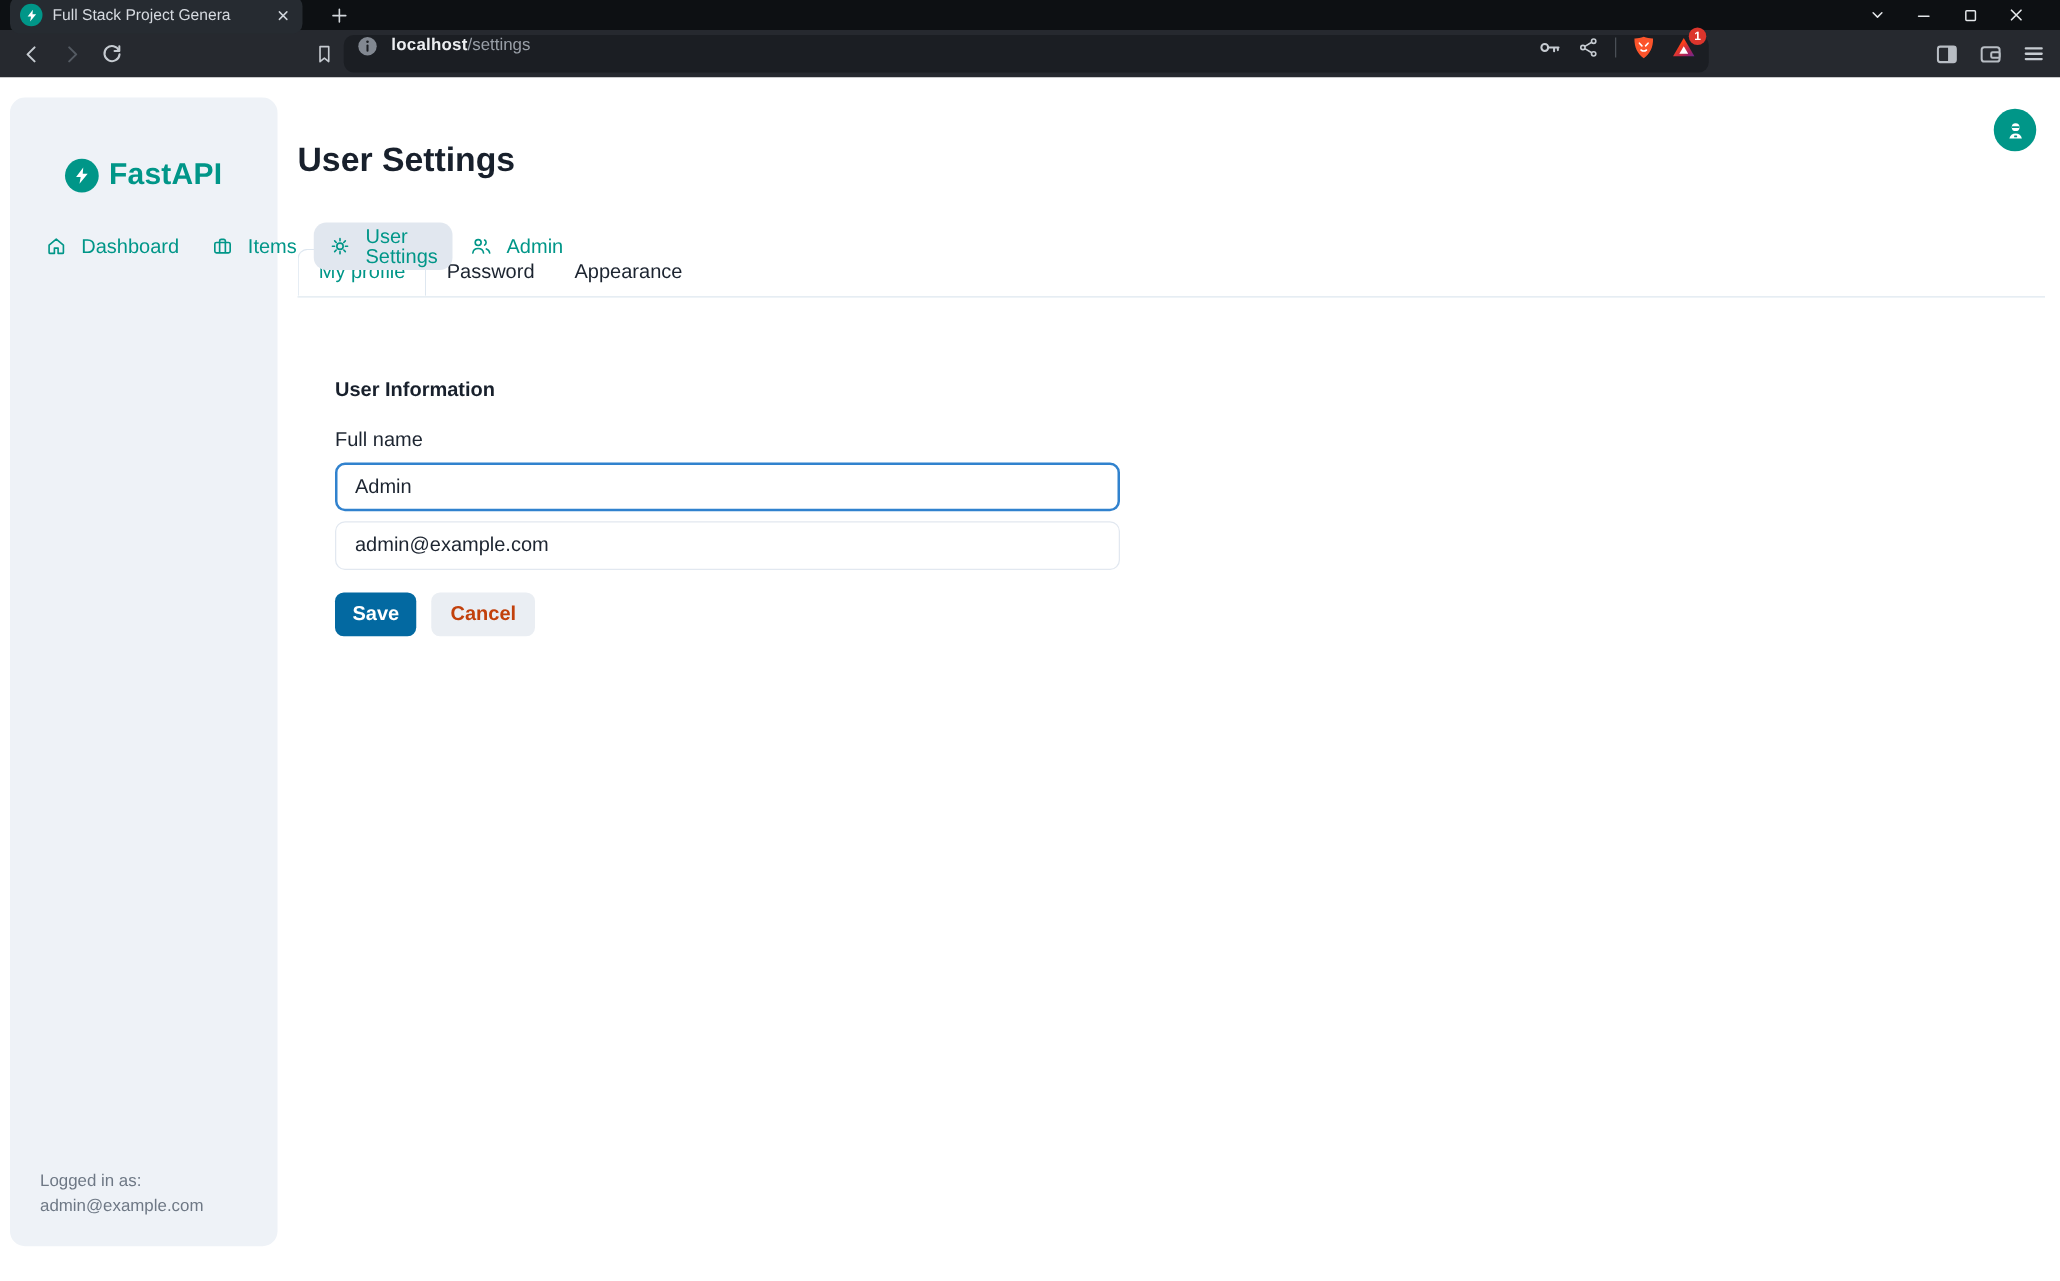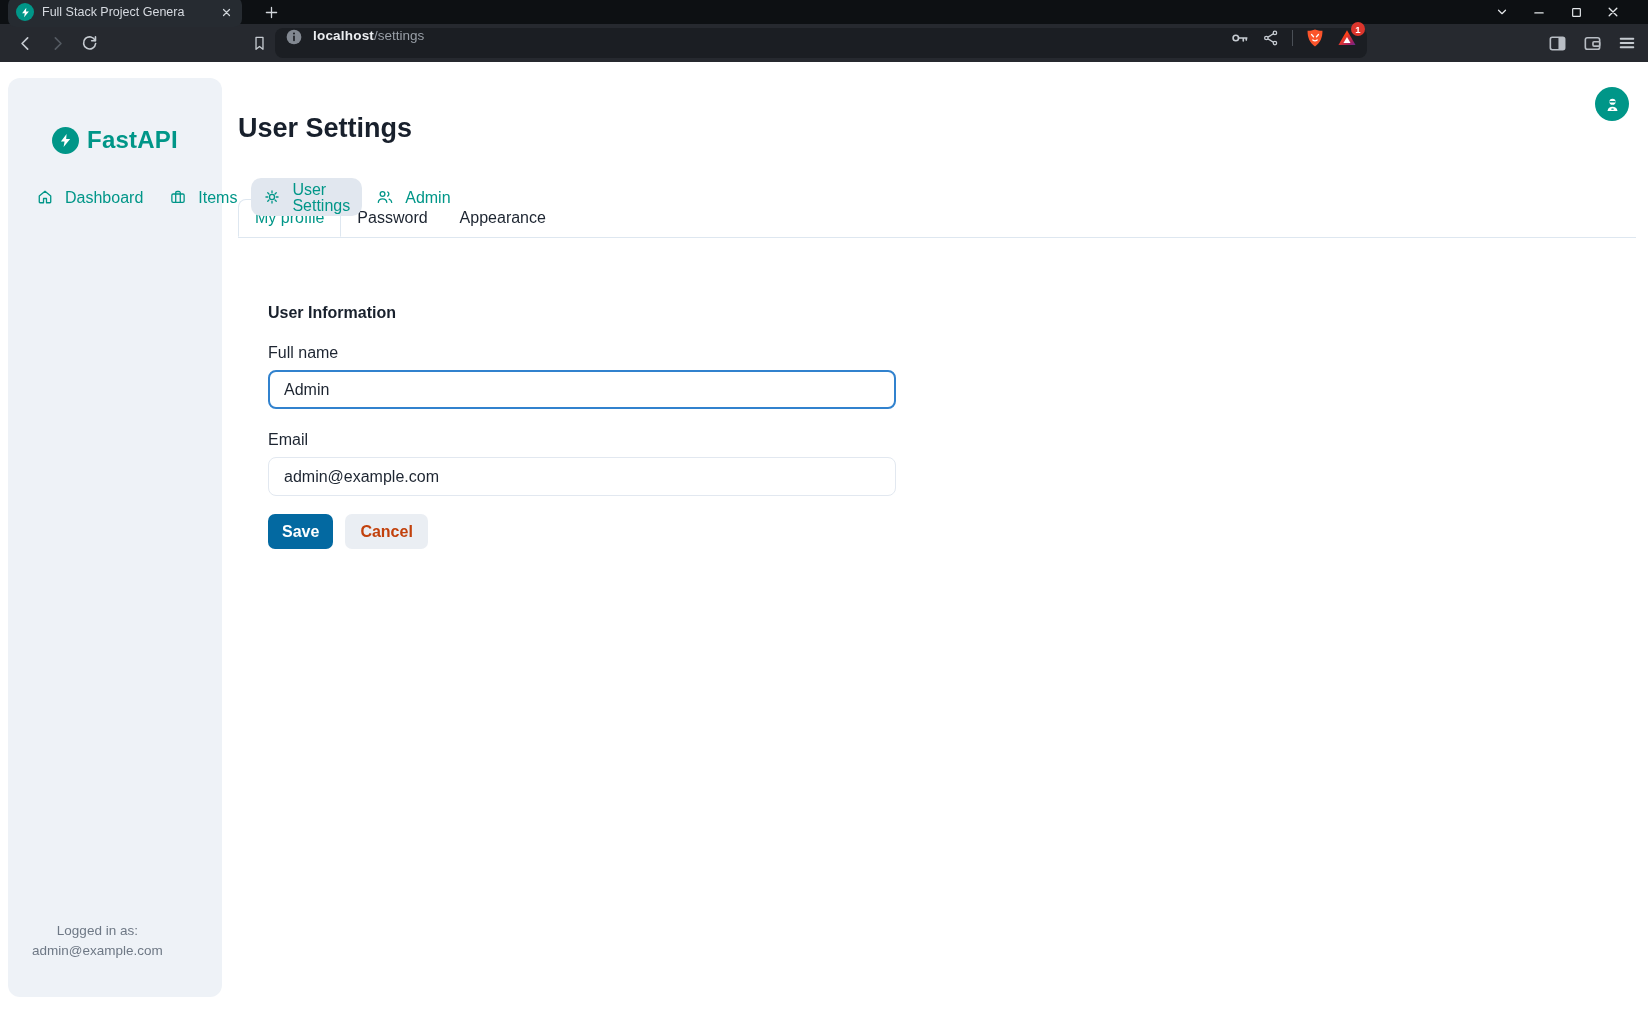--- a/index.html
+++ b/index.html
@@ -50,22 +50,22 @@
              background: #eef2f7; border-radius: 12px; }
   .logo-row { display: flex; align-items: center; justify-content: center; gap: 8px; padding-top: 48px; }
   .logo-circle { width: 27px; height: 27px; border-radius: 50%; background: #009688;
                  display: flex; align-items: center; justify-content: center; }
   .logo-text { color: #009688; font-size: 24px; font-weight: 700; letter-spacing: .2px; }
   .nav-list { margin-top: 24px; padding: 0 16px; display: flex; flex-direction: row; gap: 2px; }
   .nav-item { display: flex; align-items: center; gap: 11px; height: 38px; padding: 0 12px;
               border-radius: 10px; color: #009688; font-size: 16px; cursor: pointer; }
   .nav-item.active { background: #e1e7ef; }
   .nav-item .label { line-height: 1; padding-top: 1px; }
-  .sidebar-footer { position: absolute; left: 24px; bottom: 36px; color: #6e7885;
-                    font-size: 13.5px; line-height: 20px; text-align: center; }
+  .sidebar-footer { position: absolute; left: 24px; bottom: 22px; color: #6e7885;
+                    font-size: 13.5px; line-height: 20px; }
 
   .avatar-btn { position: absolute; top: 25px; right: 19px; width: 34px; height: 34px; border: none;
                 border-radius: 50%; background: #009688; display: flex; align-items: center;
                 justify-content: center; cursor: pointer; }
 
   .main { margin-left: 238px; padding-right: 12px; padding-top: 50px; }
   .page-title { font-size: 27px; line-height: 33px; font-weight: 700; color: #18202c; }
 
   .tabs-row { display: flex; margin-top: 54px; border-bottom: 1px solid #dee7f0; }
   .ptab { height: 38px; padding: 0 16px; display: flex; align-items: center; font-size: 16px;
@@ -304,21 +304,20 @@
       <div class="ptab">Password</div>
       <div class="ptab">Appearance</div>
     </div>
 
     <div class="form-area">
       <h2 class="section-title">User Information</h2>
 
       <label class="field-label">Full name</label>
       <input class="text-input focused" type="text" value="Admin" style="">
 
-      <label class="field-label">Email</label>
       <input class="text-input normal" type="text" value="admin@example.com" style="">
 
       <div class="btn-row">
         <button class="btn btn-save">Save</button>
         <button class="btn btn-cancel">Cancel</button>
       </div>
     </div>
   </main>
 </div>
 

